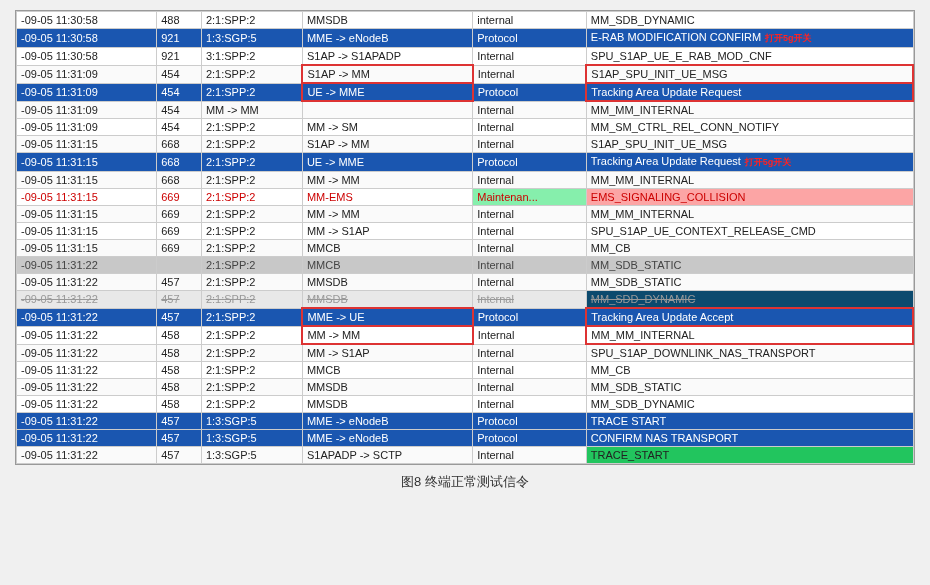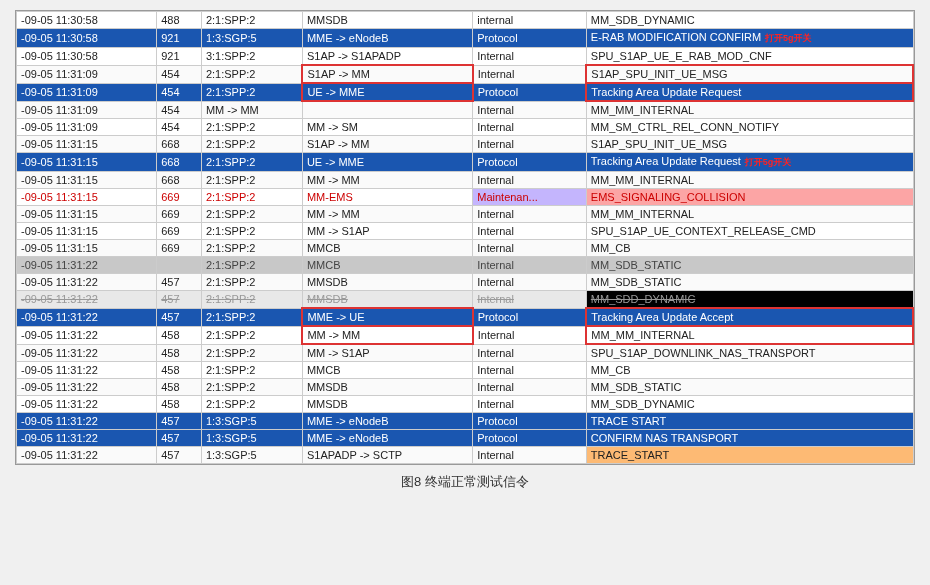--- a/index.html
+++ b/index.html
@@ -123,21 +123,21 @@
           <td style="background: rgb(250, 250, 250); color: rgb(34, 34, 34);">2:1:SPP:2</td>
           <td style="background: rgb(250, 250, 250); color: rgb(34, 34, 34);">MM -&gt; MM</td>
           <td style="background: rgb(250, 250, 250); color: rgb(34, 34, 34);">Internal</td>
           <td style="background: rgb(250, 250, 250); color: rgb(34, 34, 34);">MM_MM_INTERNAL</td>
         </tr>
         <tr>
           <td style="background: rgb(255, 255, 255); color: rgb(204, 0, 0);">-09-05 11:31:15</td>
           <td style="background: rgb(255, 255, 255); color: rgb(204, 0, 0);">669</td>
           <td style="background: rgb(255, 255, 255); color: rgb(204, 0, 0);">2:1:SPP:2</td>
           <td style="background: rgb(255, 255, 255); color: rgb(204, 0, 0);">MM-EMS</td>
-          <td style="background: #c4b5fd; color: rgb(204, 0, 0);">Maintenan...</td>
+          <td style="background: #86efac; color: rgb(204, 0, 0);">Maintenan...</td>
           <td style="background: #fca5a5; color: rgb(204, 0, 0);">EMS_SIGNALING_COLLISION</td>
         </tr>
         <tr>
           <td style="background: rgb(250, 250, 250); color: rgb(34, 34, 34);">-09-05 11:31:15</td>
           <td style="background: rgb(250, 250, 250); color: rgb(34, 34, 34);">669</td>
           <td style="background: rgb(250, 250, 250); color: rgb(34, 34, 34);">2:1:SPP:2</td>
           <td style="background: rgb(250, 250, 250); color: rgb(34, 34, 34);">MM -&gt; MM</td>
           <td style="background: rgb(250, 250, 250); color: rgb(34, 34, 34);">Internal</td>
           <td style="background: rgb(250, 250, 250); color: rgb(34, 34, 34);">MM_MM_INTERNAL</td>
         </tr>
@@ -172,21 +172,21 @@
           <td style="background: rgb(250, 250, 250); color: rgb(34, 34, 34);">MMSDB</td>
           <td style="background: rgb(250, 250, 250); color: rgb(34, 34, 34);">Internal</td>
           <td style="background: rgb(250, 250, 250); color: rgb(34, 34, 34);">MM_SDB_STATIC</td>
         </tr>
         <tr>
           <td style="background: rgb(232, 232, 232); color: rgb(153, 153, 153); text-decoration: line-through;">-09-05 11:31:22</td>
           <td style="background: rgb(232, 232, 232); color: rgb(153, 153, 153); text-decoration: line-through;">457</td>
           <td style="background: rgb(232, 232, 232); color: rgb(153, 153, 153); text-decoration: line-through;">2:1:SPP:2</td>
           <td style="background: rgb(232, 232, 232); color: rgb(153, 153, 153); text-decoration: line-through;">MMSDB</td>
           <td style="background: rgb(232, 232, 232); color: rgb(153, 153, 153); text-decoration: line-through;">Internal</td>
-          <td style="background: #000000; color: rgb(153, 153, 153); text-decoration: line-through;">MM_SDD_DYNAMIC</td>
+          <td style="background: #0c4a6e; color: rgb(153, 153, 153); text-decoration: line-through;">MM_SDD_DYNAMIC</td>
         </tr>
         <tr>
           <td style="background: rgb(26, 86, 176); color: rgb(255, 255, 255);">-09-05 11:31:22</td>
           <td style="background: rgb(26, 86, 176); color: rgb(255, 255, 255);">457</td>
           <td style="background: rgb(26, 86, 176); color: rgb(255, 255, 255);">2:1:SPP:2</td>
           <td style="background: rgb(26, 86, 176); color: rgb(255, 255, 255); border: 2px solid rgb(221, 51, 51);">MME -&gt; UE</td>
           <td style="background: rgb(26, 86, 176); color: rgb(255, 255, 255);">Protocol</td>
           <td style="background: rgb(26, 86, 176); color: rgb(255, 255, 255); border: 2px solid rgb(221, 51, 51);">Tracking Area Update Accept</td>
         </tr>
         <tr>
@@ -244,19 +244,19 @@
           <td style="background: rgb(26, 86, 176); color: rgb(255, 255, 255);">MME -&gt; eNodeB</td>
           <td style="background: rgb(26, 86, 176); color: rgb(255, 255, 255);">Protocol</td>
           <td style="background: rgb(26, 86, 176); color: rgb(255, 255, 255);">CONFIRM NAS TRANSPORT</td>
         </tr>
         <tr>
           <td style="background: rgb(250, 250, 250); color: rgb(34, 34, 34);">-09-05 11:31:22</td>
           <td style="background: rgb(250, 250, 250); color: rgb(34, 34, 34);">457</td>
           <td style="background: rgb(250, 250, 250); color: rgb(34, 34, 34);">1:3:SGP:5</td>
           <td style="background: rgb(250, 250, 250); color: rgb(34, 34, 34);">S1APADP -&gt; SCTP</td>
           <td style="background: rgb(250, 250, 250); color: rgb(34, 34, 34);">Internal</td>
-          <td style="background: #fdba74; color: rgb(34, 34, 34);">TRACE_START</td>
+          <td style="background: #22c55e; color: rgb(34, 34, 34);">TRACE_START</td>
         </tr>
       </tbody>
   </table>
 </div>
 
 <div class="caption">图8  终端正常测试信令</div>
 
 </body></html>

